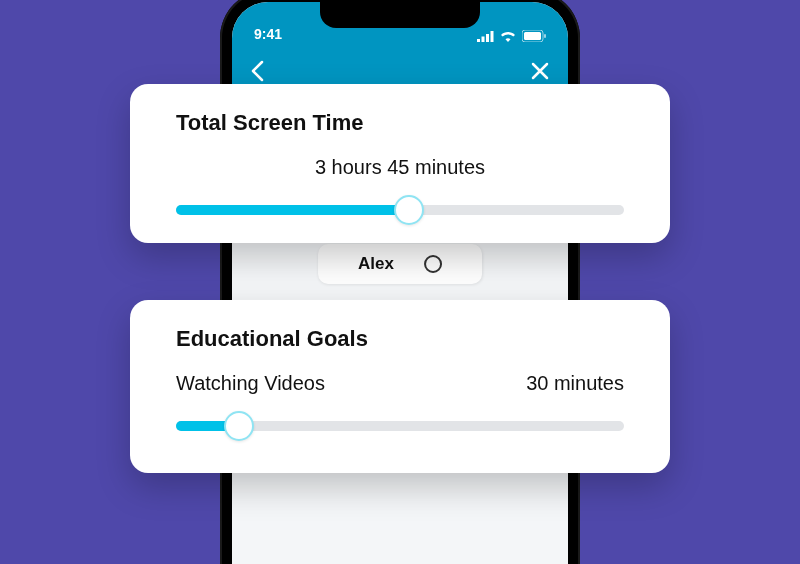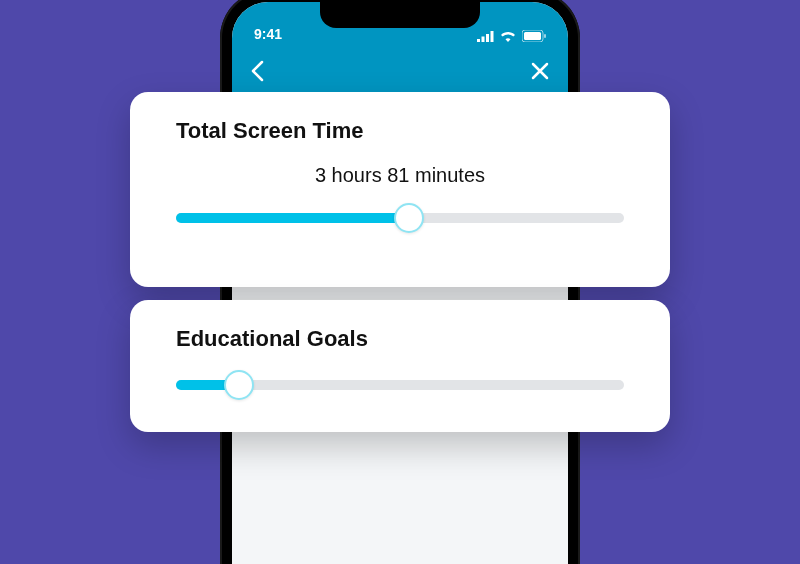--- a/index.html
+++ b/index.html
@@ -98,21 +98,21 @@
   .card {
     position: absolute;
     left: 50%;
     transform: translateX(-50%);
     width: 540px;
     background: #fff;
     border-radius: 18px;
     box-shadow: 0 14px 34px rgba(0,0,0,.22);
     padding: 26px 46px 34px;
   }
-  .card-1 { top: 92px; padding-bottom: 56px; }
+  .card-1 { top: 84px; padding-bottom: 20px; }
   .card-2 { top: 300px; }
 
   .card-title {
     font-size: 22px;
     font-weight: 700;
     color: #111;
     margin-bottom: 20px;
   }
   .value-row {
     display: flex;
@@ -200,29 +200,33 @@
         <span class="chip-icon"></span>
       </div>
 
     </div>
   </div>
 </div>
 
 <div class="card card-1">
   <div class="card-title">Total Screen Time</div>
   <div class="value-row single">
-    <span class="value">3 hours 81 minutes</span>
+    <span class="value">3 hours 45 minutes</span>
   </div>
   <div class="slider">
     <div class="track"></div>
     <div class="fill" id="fill1" style="width: 52%;"></div>
     <div class="thumb" id="thumb1" style="left: 52%;"></div>
   </div>
 </div>
 
 <div class="card card-2">
   <div class="card-title">Educational Goals</div>
+  <div class="value-row">
+    <span class="sublabel">Watching Videos</span>
+    <span class="value">30 minutes</span>
+  </div>
   <div class="slider">
     <div class="track"></div>
     <div class="fill" id="fill2" style="width: 14%;"></div>
     <div class="thumb" id="thumb2" style="left: 14%;"></div>
   </div>
 </div>
 
 </body></html>

